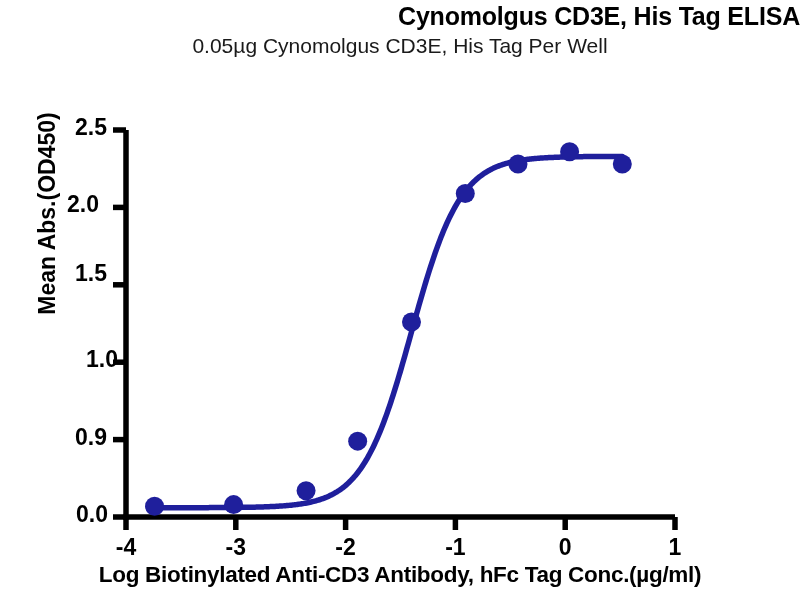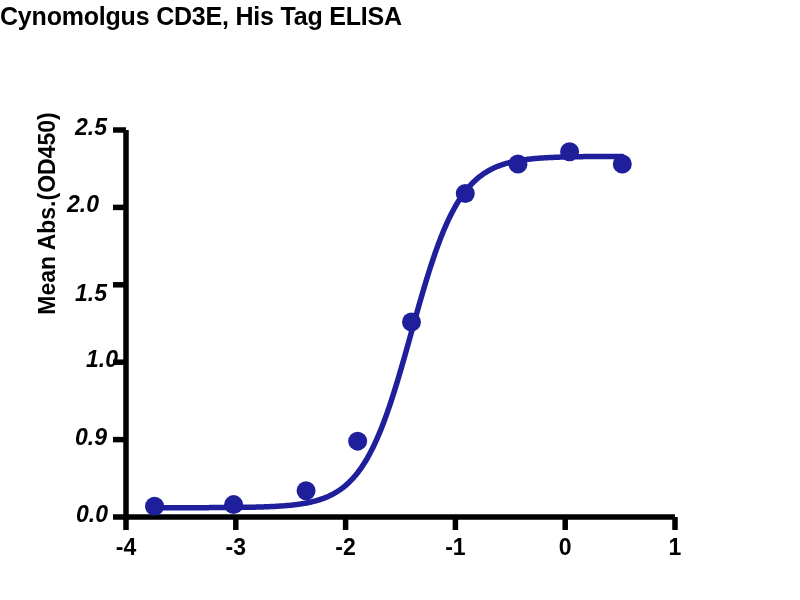--- a/index.html
+++ b/index.html
@@ -17,21 +17,21 @@
   #figure {
     position: relative;
     width: 800px;
     height: 600px;
   }
   .title {
     position: absolute;
     top: 2px;
     left: 0;
     width: 800px;
-    text-align: left;
+    text-align: right;
     font-size: 25px;
     font-weight: bold;
     letter-spacing: -0.2px;
     color: #000;
   }
   .subtitle {
     position: absolute;
     top: 34px;
     left: 0;
     width: 800px;
@@ -67,36 +67,36 @@
     font-weight: bold;
     letter-spacing: -0.3px;
     white-space: nowrap;
   }
   .tick-label {
     position: absolute;
     font-size: 23px;
     font-weight: bold;
     text-align: right;
     white-space: nowrap;
-    font-style: italic;
   }
   .xtick-label {
     position: absolute;
     font-size: 23px;
     font-weight: bold;
     text-align: center;
     white-space: nowrap;
   }
 </style>
 </head>
 <body>
 
 <div id="figure">
 
   <div class="title">Cynomolgus CD3E, His Tag ELISA</div>
+  <div class="subtitle">0.05µg Cynomolgus CD3E, His Tag Per Well</div>
 
   <svg id="plot-svg" width="800" height="600">
     <g id="axes-group">
         <line x1="126" y1="519.75" x2="126" y2="130" stroke="#000" stroke-width="5.5" stroke-linecap="butt"></line>
         <line x1="123.25" y1="517" x2="675" y2="517" stroke="#000" stroke-width="5.5" stroke-linecap="butt"></line>
         <line x1="113" y1="517" x2="126" y2="517" stroke="#000" stroke-width="5.5"></line>
         <line x1="113" y1="439.6" x2="126" y2="439.6" stroke="#000" stroke-width="5.5"></line>
         <line x1="113" y1="362.2" x2="126" y2="362.2" stroke="#000" stroke-width="5.5"></line>
         <line x1="113" y1="284.8" x2="126" y2="284.8" stroke="#000" stroke-width="5.5"></line>
         <line x1="113" y1="207.39999999999998" x2="126" y2="207.39999999999998" stroke="#000" stroke-width="5.5"></line>
@@ -118,26 +118,27 @@
         <circle cx="357.68" cy="441.15" r="9.5" fill="#1f1f9c"></circle>
         <circle cx="411.48" cy="321.95" r="9.5" fill="#1f1f9c"></circle>
         <circle cx="465.28" cy="193.47" r="9.5" fill="#1f1f9c"></circle>
         <circle cx="517.99" cy="164.06" r="9.5" fill="#1f1f9c"></circle>
         <circle cx="569.59" cy="151.67" r="9.5" fill="#1f1f9c"></circle>
         <circle cx="622.30" cy="164.06" r="9.5" fill="#1f1f9c"></circle>
       </g>
   </svg>
 
   <div class="ylabel">Mean Abs.(OD450)</div>
+  <div class="xlabel">Log Biotinylated  Anti-CD3 Antibody, hFc Tag Conc.(µg/ml)</div>
 
   <div id="ytick-labels">
       <div class="tick-label" style="left: 52px; width: 56px; top: 501px;">0.0</div>
       <div class="tick-label" style="left: 51px; width: 56px; top: 423.6px;">0.9</div>
       <div class="tick-label" style="left: 62px; width: 56px; top: 346.2px;">1.0</div>
-      <div class="tick-label" style="left: 51px; width: 56px; top: 280px;">1.5</div>
+      <div class="tick-label" style="left: 51px; width: 56px; top: 260px;">1.5</div>
       <div class="tick-label" style="left: 43px; width: 56px; top: 191.4px;">2.0</div>
       <div class="tick-label" style="left: 51px; width: 56px; top: 114px;">2.5</div>
     </div>
   <div id="xtick-labels">
       <div class="xtick-label" style="width: 60px; left: 96px; top: 534px;">-4</div>
       <div class="xtick-label" style="width: 60px; left: 205.8px; top: 534px;">-3</div>
       <div class="xtick-label" style="width: 60px; left: 315.6px; top: 534px;">-2</div>
       <div class="xtick-label" style="width: 60px; left: 425.4px; top: 534px;">-1</div>
       <div class="xtick-label" style="width: 60px; left: 535.2px; top: 534px;">0</div>
       <div class="xtick-label" style="width: 60px; left: 645px; top: 534px;">1</div>

